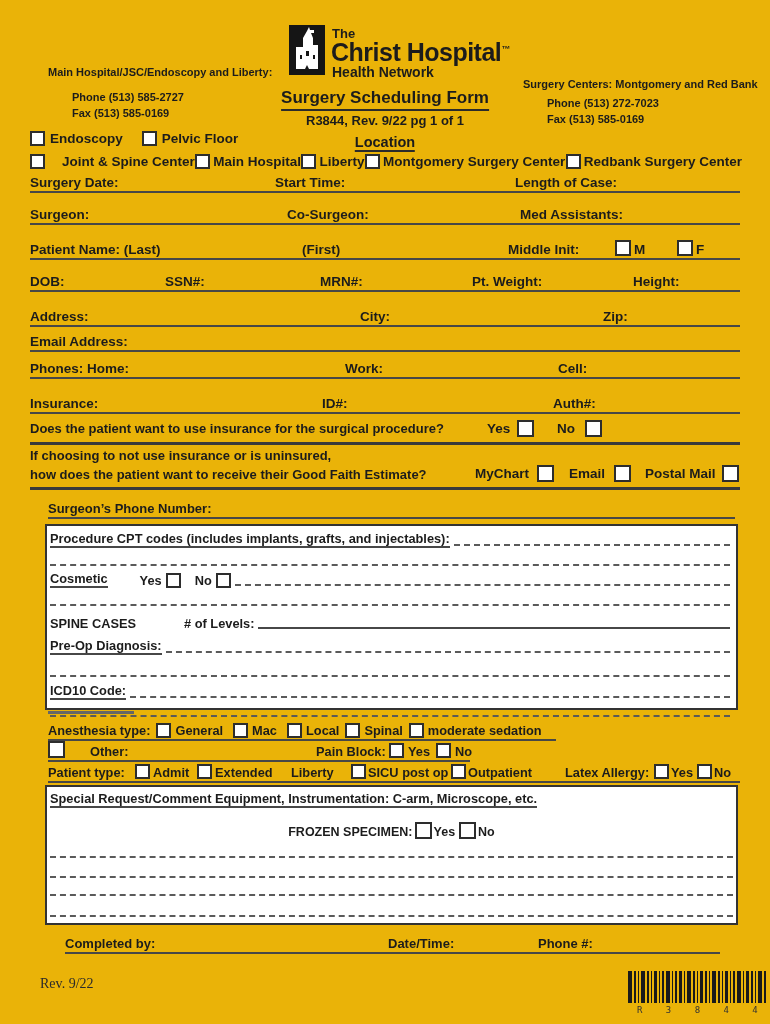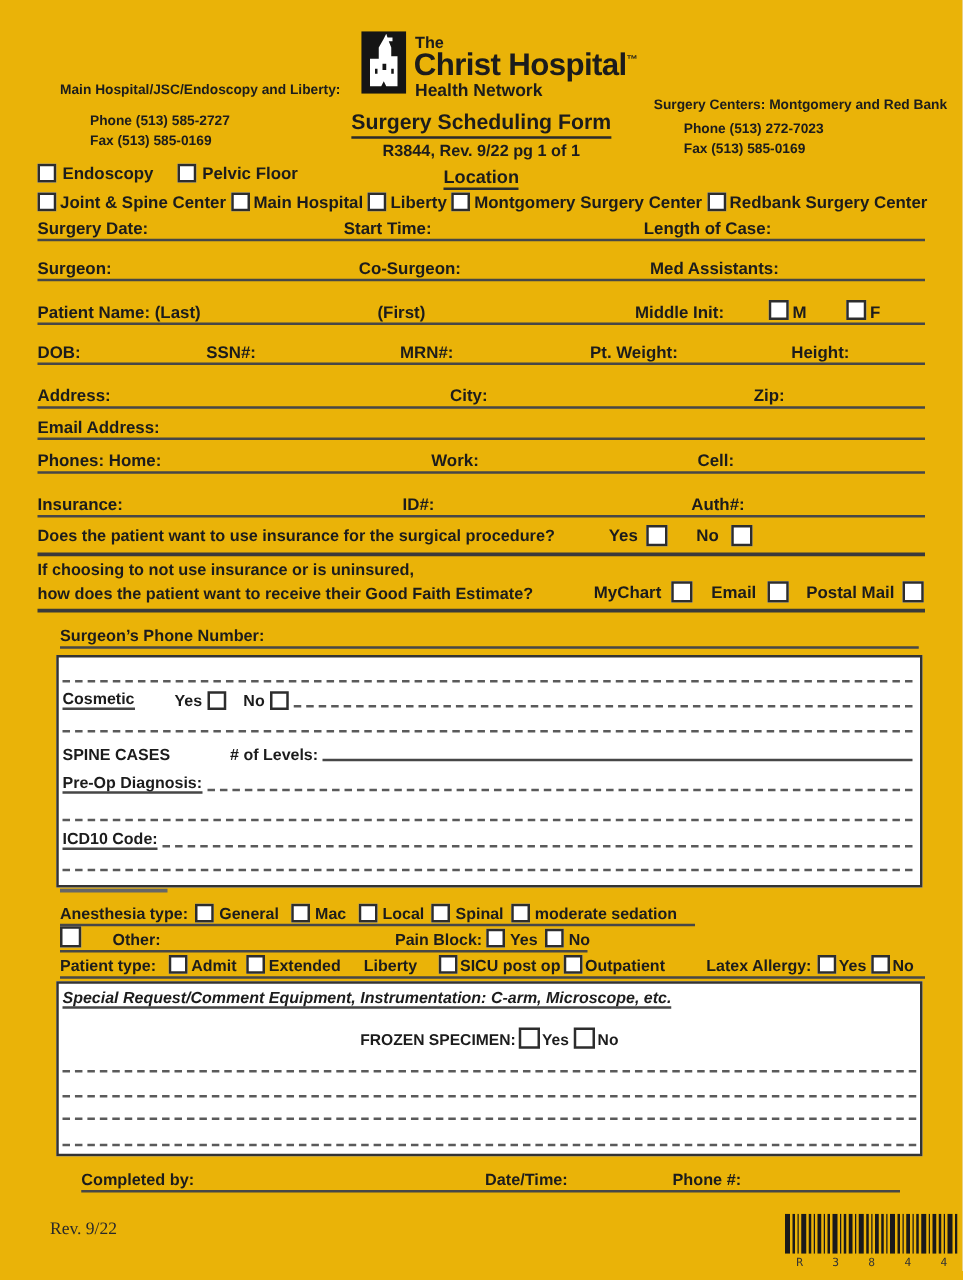--- a/index.html
+++ b/index.html
@@ -56,21 +56,21 @@
 
   <div class="abs flexrow" style="left:30px;top:131px;font-size:13.5px;gap:5px;">
     <span class="cb"></span>
     <span style="margin-right:14px;">Endoscopy</span>
     <span class="cb"></span>
     <span>Pelvic Floor</span>
   </div>
   <div class="abs" style="left:50%;transform:translateX(-50%);top:134px;font-size:14.5px;border-bottom:2px solid #2b2b2b;">Location</div>
 
   <div class="abs flexrow" style="left:30px;top:154px;width:712px;font-size:13.5px;justify-content:space-between;">
-    <span class="flexrow" style="gap:3px;">
+    <span class="flexrow" style="gap:17px;">
         <span class="cb"></span>
         <span>Joint &amp; Spine Center</span>
       </span>
     <span class="flexrow" style="gap:3px;">
         <span class="cb"></span>
         <span>Main Hospital</span>
       </span>
     <span class="flexrow" style="gap:3px;">
         <span class="cb"></span>
         <span>Liberty</span>
@@ -158,20 +158,24 @@
     <span class="cb cb17 abs" style="left:692px;top:0;"></span>
   </div>
 
   <div class="rule" style="left:30px;top:487px;width:710px;"></div>
 
   <div class="lrow" style="left:48px;top:500px;width:687px;height:17px;">
     <span class="lb" style="left:0;font-size:13px;">Surgeon’s Phone Number:</span>
   </div>
 
   <div class="bigbox" style="left:45px;top:524px;width:693px;height:186px;padding-top:2px;">
+    <div class="boxrow">
+      <span class="ul-s">Procedure CPT codes (includes implants, grafts, and injectables):</span>
+      <span class="fill-d"></span>
+    </div>
     <div class="boxrow">
         <span class="fill-d" style="margin-left:0;"></span>
       </div>
     <div class="boxrow">
       <span class="ul-s" style="margin-right:32px;">Cosmetic</span>
       <span style="margin-right:4px;">Yes</span>
       <span class="cb" style="margin-right:14px;"></span>
       <span style="margin-right:4px;">No</span>
       <span class="cb"></span>
       <span class="fill-d"></span>
@@ -237,21 +241,21 @@
     <span class="cb cbabs" style="left:403px;"></span>
     <span class="lb" style="left:420px;font-size:12.8px;">Outpatient</span>
     <span class="lb" style="left:517px;font-size:12.8px;">Latex Allergy:</span>
     <span class="cb cbabs" style="left:606px;"></span>
     <span class="lb" style="left:623px;font-size:12.8px;">Yes</span>
     <span class="cb cbabs" style="left:649px;"></span>
     <span class="lb" style="left:666px;font-size:12.8px;">No</span>
   </div>
 
   <div class="bigbox" style="left:45px;top:785px;width:693px;height:140px;">
-    <div style="padding:2px 4px 0 3px;height:20px;font-style:italic;">
+    <div style="padding:2px 4px 0 3px;height:20px;">
       <span class="ul-s" style="font-size:12.8px;">Special Request/Comment Equipment, Instrumentation: C-arm, Microscope, etc.</span>
     </div>
     <div class="flexrow" style="justify-content:center;align-items:flex-end;height:30px;gap:2px;font-size:12.5px;">
       <span>FROZEN SPECIMEN:</span>
       <span class="cb cb17"></span>
       <span>Yes</span>
       <span class="cb cb17" style="margin-left:2px;"></span>
       <span>No</span>
     </div>
     <div class="dash-line" style="height:17px;margin:0 3px;"></div>

